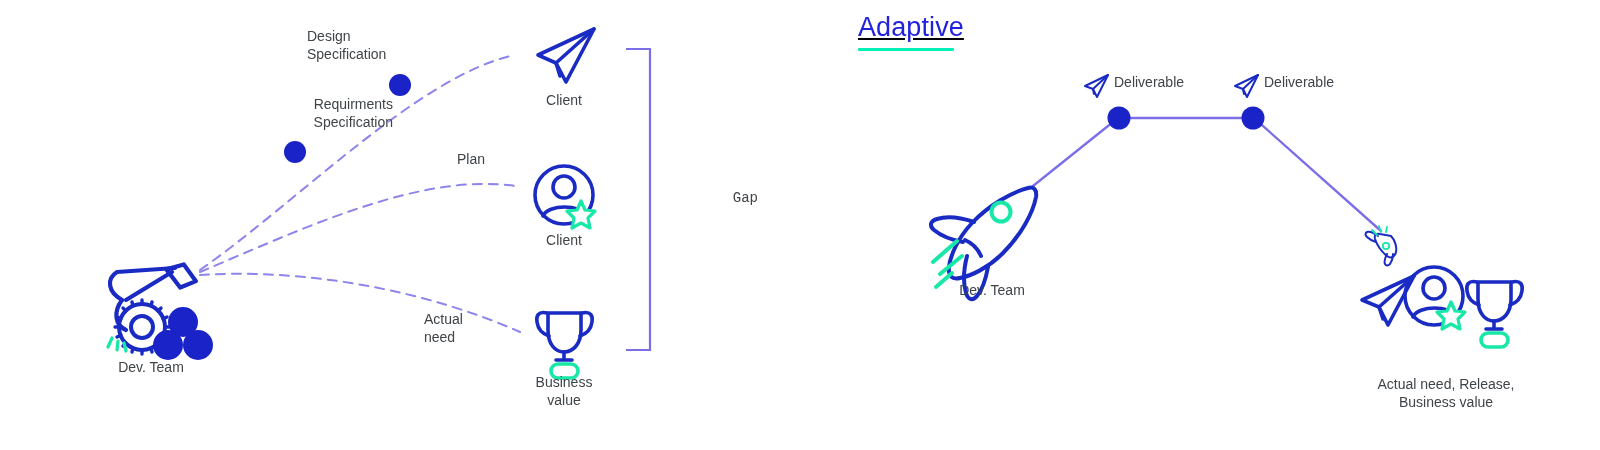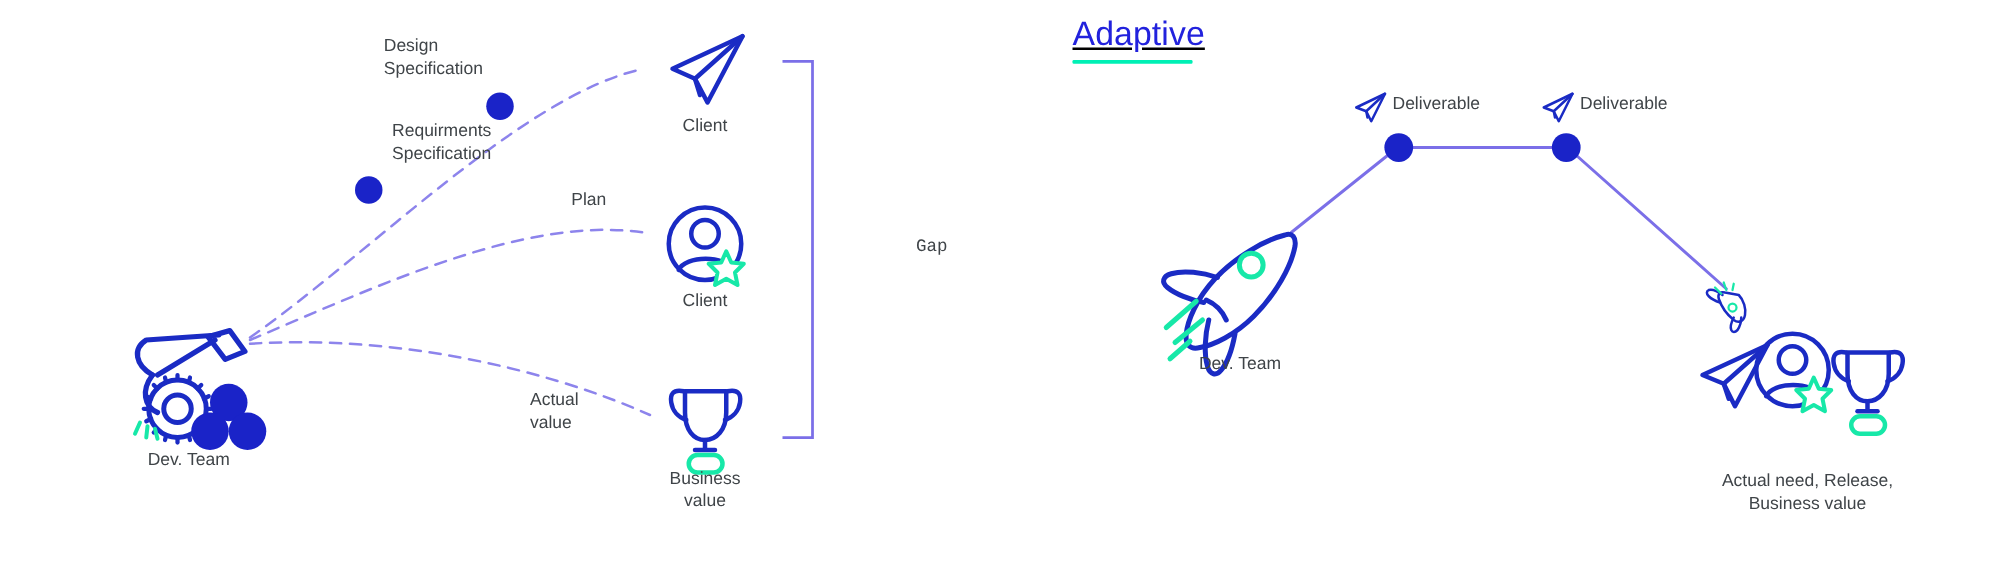--- a/index.html
+++ b/index.html
@@ -214,21 +214,21 @@
 
   <div class="abs node-label" style="left:203px; top:96px; width:190px; text-align:right;">Requirments
 Specification</div>
 
   <div class="abs node-label" style="left:307px; top:28px; width:190px; text-align:left;">Design
 Specification</div>
 
   <div class="abs node-label" style="left:405px; top:151px; width:80px; text-align:right;">Plan</div>
 
   <div class="abs node-label" style="left:424px; top:311px; width:90px; text-align:left;">Actual
-value</div>
+need</div>
 
   <div class="abs node-label" style="left:56px; top:359px; width:190px;">Dev. Team</div>
 
   <div class="abs node-label" style="left:494px; top:92px; width:140px;">Client</div>
 
   <div class="abs node-label" style="left:494px; top:232px; width:140px;">Client</div>
 
   <div class="abs node-label" style="left:494px; top:374px; width:140px;">Business
 value</div>
 

